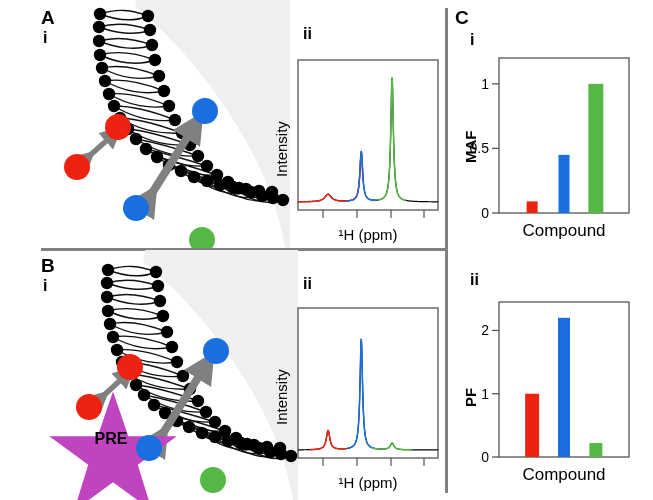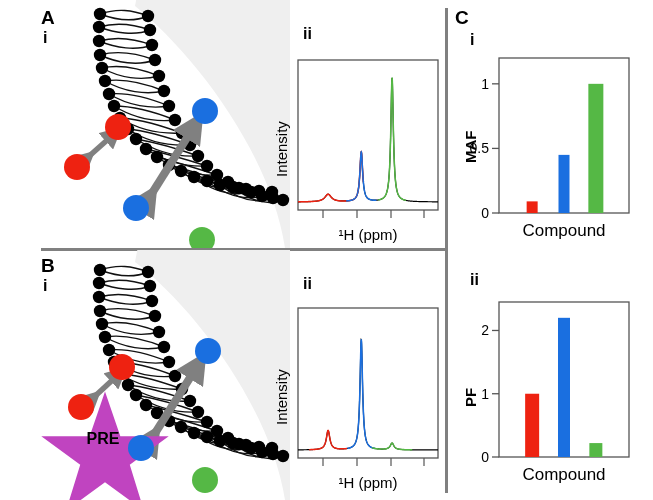--- a/index.html
+++ b/index.html
@@ -170,21 +170,21 @@
     </svg>
   </div>
 
   <div class="divider-h" style="left:41px;top:248px;width:405px;height:2.5px;"></div>
 
   <div class="divider-v" style="left:445px;top:8px;width:2.5px;height:485px;"></div>
 
   <div class="lbl" style="left:41px;top:256px;">B</div>
   <div class="lbl sub" style="left:43px;top:278px;">i</div>
 
-  <div class="panel" style="left:40px;top:250px;width:250px;height:250px;">
+  <div class="panel" style="left:48px;top:250px;width:250px;height:250px;">
     <svg width="250" height="250" viewBox="0 0 250 250">
       <defs>
         <clipPath id="clipB">
             <rect x="0" y="0" width="250" height="250"></rect>
           </clipPath>
         <marker id="arrHeadB" markerWidth="4" markerHeight="4" refX="2" refY="2" orient="auto">
           <path d="M0,0 L4,2 L0,4 z" fill="#808080"></path>
         </marker>
       </defs>
       <g clip-path="url(#clipB)">

